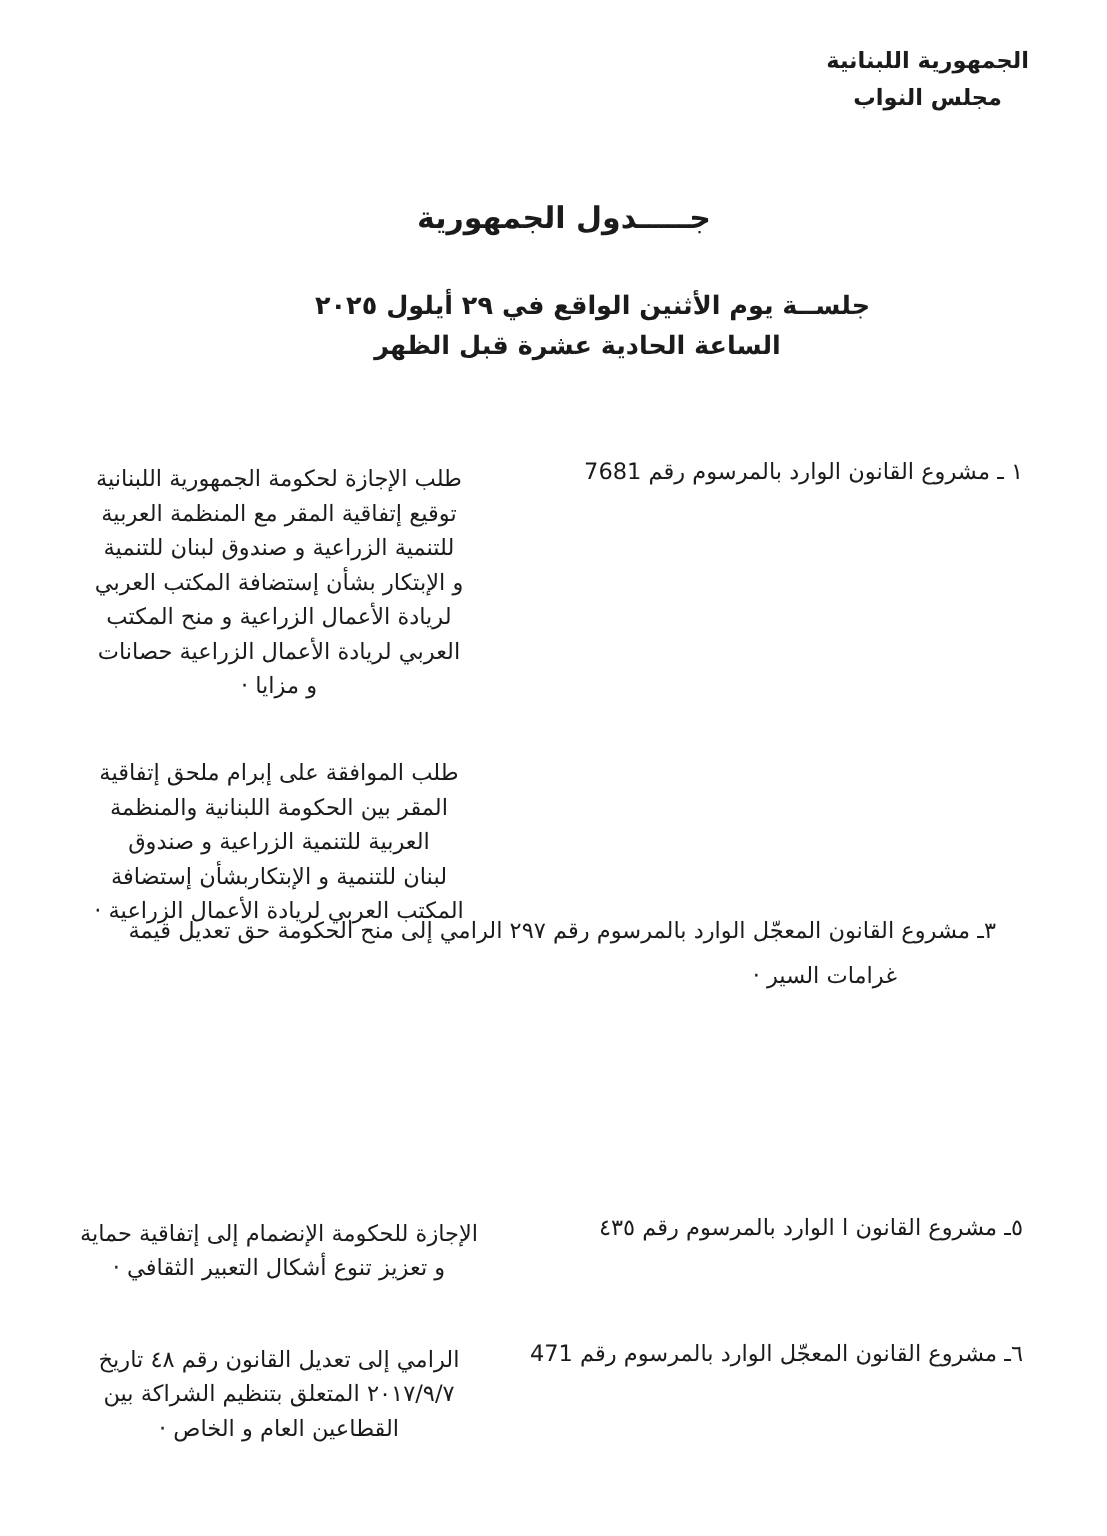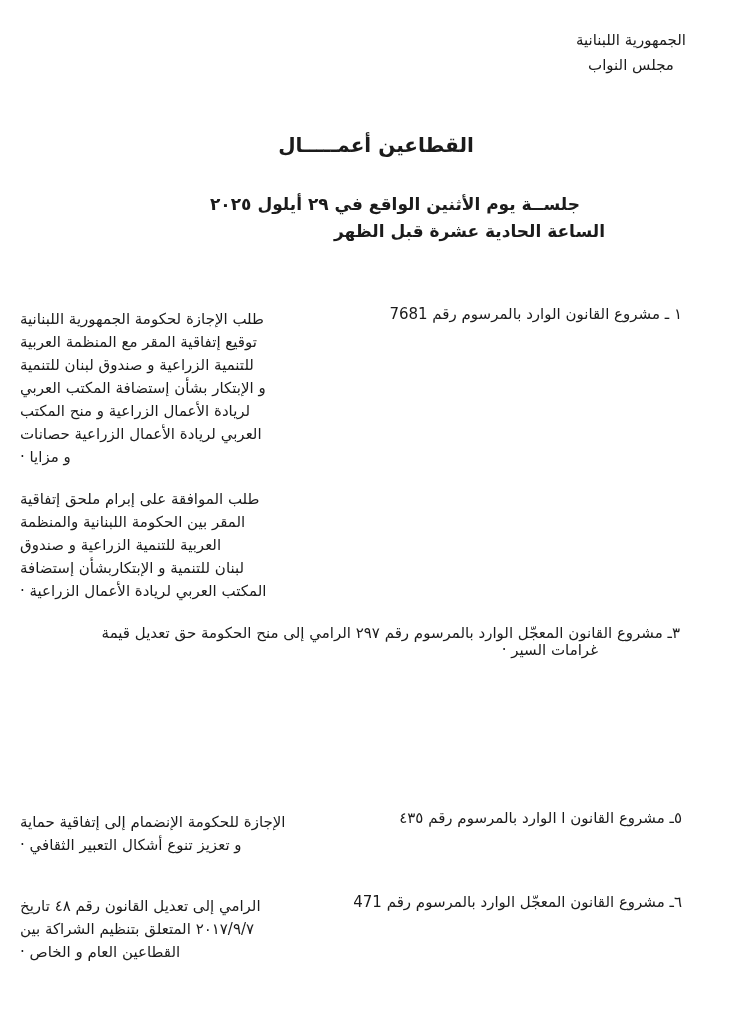--- a/index.html
+++ b/index.html
@@ -16,21 +16,21 @@
     overflow: hidden;
     font-family: "DejaVu Sans", sans-serif;
     color: #1b1b1b;
     direction: rtl;
   }
   .letterhead {
     position: absolute;
     top: 28px;
     right: 52px;
     text-align: center;
-    font-weight: normal;
+    font-weight: bold;
     font-size: 15px;
     line-height: 25px;
     white-space: nowrap;
   }
   .doc-title {
     position: absolute;
     top: 133px;
     left: 246px;
     width: 260px;
     text-align: center;
@@ -46,86 +46,85 @@
     text-align: center;
     font-weight: bold;
     font-size: 17px;
     white-space: nowrap;
   }
   .time-line {
     position: absolute;
     top: 221px;
     left: 165px;
     width: 440px;
-    text-align: right;
+    text-align: center;
     font-weight: bold;
     font-size: 17px;
     white-space: nowrap;
   }
   .num-line {
     position: absolute;
     right: 56px;
     direction: rtl;
     font-size: 15px;
     white-space: nowrap;
   }
   .item-body {
     position: absolute;
     right: 386px;
     width: 332px;
     direction: rtl;
-    text-align: left;
+    text-align: center;
     white-space: pre-line;
     font-size: 15px;
     line-height: 23px;
   }
   .item3-line1 {
     position: absolute;
     top: 611px;
-    right: 58px;
+    right: 74px;
     direction: rtl;
     font-size: 15px;
     white-space: nowrap;
-    margin-top: 13px;
   }
   .item3-line2 {
     position: absolute;
     top: 641px;
     left: 48px;
     width: 550px;
     direction: rtl;
     font-size: 15px;
   }
 </style>
 </head>
 <body>
 
 <div class="page">
 
   <div class="letterhead">
     <div>الجمهورية اللبنانية</div>
     <div>مجلس النواب</div>
   </div>
 
-  <div class="doc-title">القطاعين أعمـــــال</div>
+  <div class="doc-title">جـــــدول الجمهورية</div>
 
   <div class="session-line">جلســة يوم الأثنين الواقع  في ٢٩ أيلول ٢٠٢٥</div>
 
   <div class="time-line">الساعة الحادية عشرة  قبل الظهر</div>
 
   <div class="num-line" style="top:305px">١ ـ مشروع القانون الوارد بالمرسوم رقم 7681</div>
   <div class="item-body" style="top:308px">طلب الإجازة لحكومة الجمهورية اللبنانية
 توقيع إتفاقية المقر مع المنظمة  العربية
 للتنمية الزراعية و صندوق لبنان للتنمية
 و الإبتكار بشأن إستضافة المكتب العربي
 لريادة الأعمال الزراعية و منح  المكتب
 العربي لريادة الأعمال الزراعية حصانات
 و مزايا ·</div>
 
-  <div class="item-body" style="top:488px">طلب الموافقة على إبرام ملحق إتفاقية
+  <div class="item-body" style="top:504px">طلب الموافقة على إبرام ملحق إتفاقية
 المقر بين الحكومة اللبنانية  والمنظمة
 العربية  للتنمية الزراعية  و صندوق
 لبنان للتنمية و الإبتكاربشأن إستضافة
 المكتب العربي لريادة الأعمال الزراعية ·</div>
 
   <div class="item3-line1">٣ـ  مشروع القانون المعجّل الوارد بالمرسوم رقم ٢٩٧ الرامي إلى منح الحكومة حق تعديل قيمة</div>
   <div class="item3-line2">غرامات السير ·</div>
 
 
   <div class="num-line" style="top:809px">٥ـ  مشروع القانون ا الوارد بالمرسوم رقم ٤٣٥</div>

